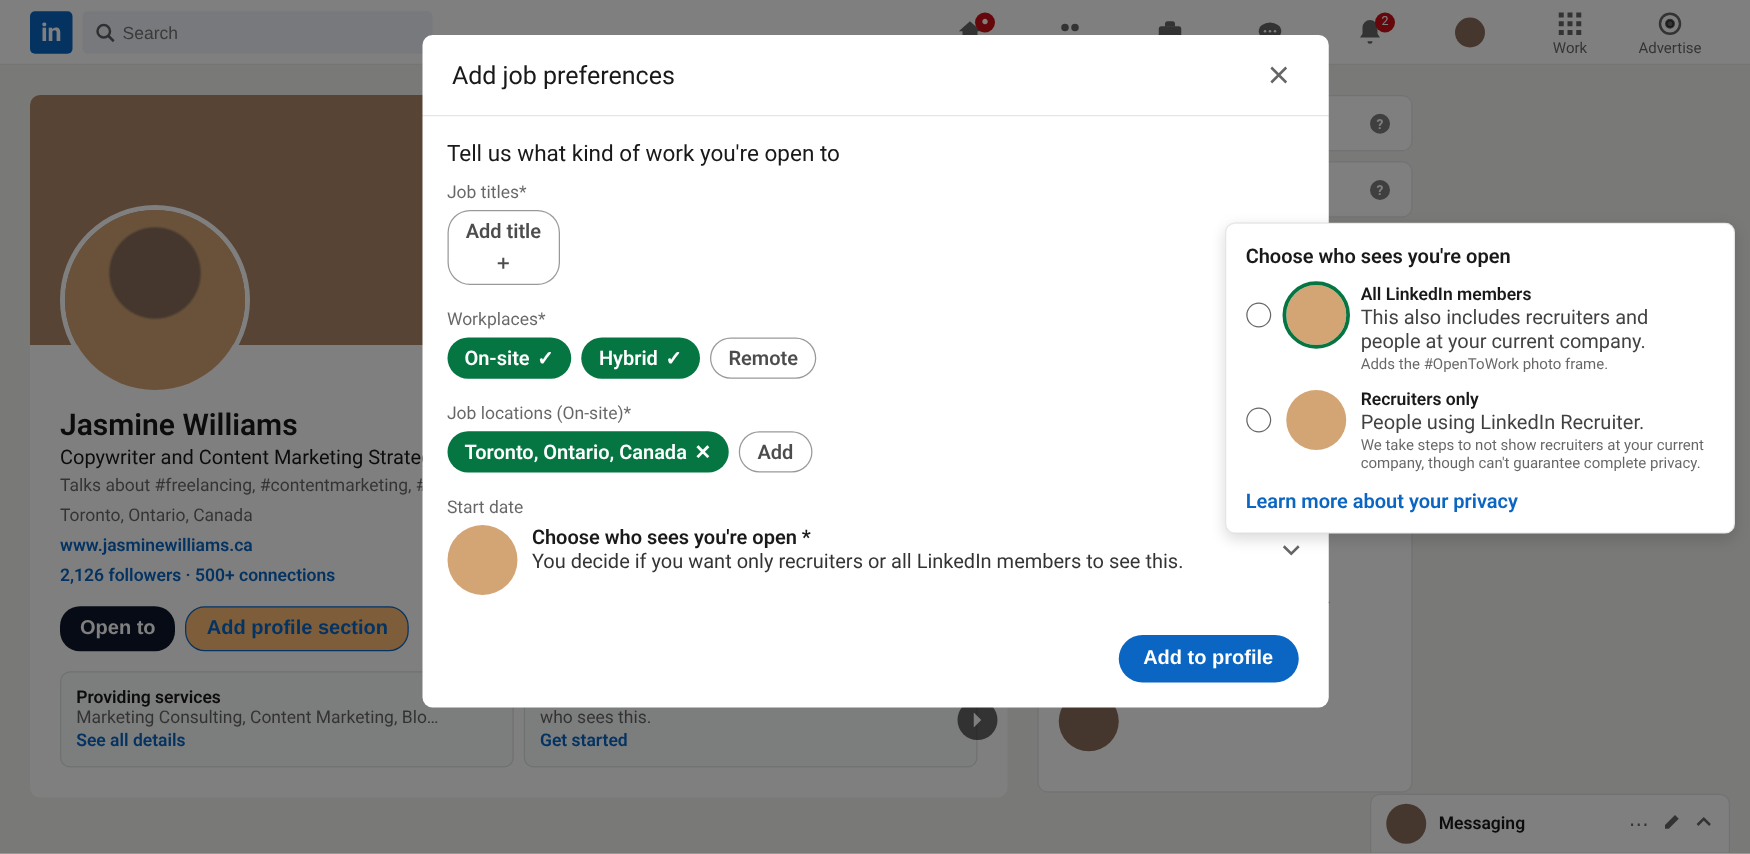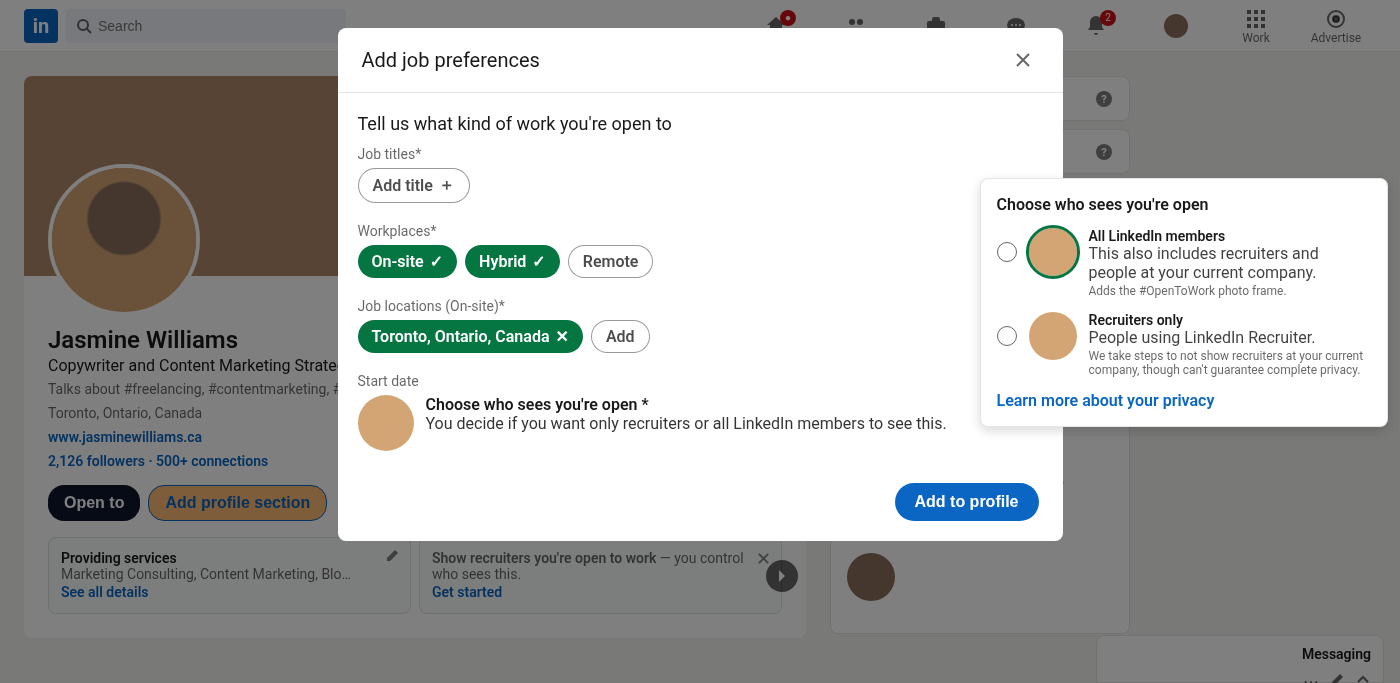--- a/index.html
+++ b/index.html
@@ -62,21 +62,21 @@
 .overlay { position: absolute; inset: 0; background: rgba(0,0,0,0.5); display: flex; align-items: flex-start; justify-content: center; padding-top: 28px; }
 .modal { width: 725px; background: #fff; border-radius: 8px; position: relative; }
 .modal-header { display: flex; justify-content: space-between; align-items: center; padding: 16px 24px; border-bottom: 1px solid rgba(0,0,0,0.1); }
 .modal-title { font-size: 20px; font-weight: 400; }
 .close-btn { width: 32px; height: 32px; display: flex; align-items: center; justify-content: center; cursor: pointer; color: rgba(0,0,0,0.6); font-size: 24px; }
 .modal-body { padding: 20px 20px; }
 .modal-subheading { font-size: 18px; font-weight: 400; margin-bottom: 12px; }
 .field-label { font-size: 14px; color: rgba(0,0,0,0.6); margin-bottom: 6px; }
 .chip-row { display: flex; gap: 8px; flex-wrap: wrap; margin-bottom: 20px; }
 .chip { display: inline-flex; align-items: center; gap: 6px; padding: 6px 14px; border-radius: 18px; font-size: 16px; font-weight: 600; cursor: pointer; }
-.chip-add { background: #fff; border: 1px solid rgba(0,0,0,0.4); color: rgba(0,0,0,0.7); }
+.chip-add { background: #fff; border: 1px solid rgba(0,0,0,0.4); color: rgba(0,0,0,0.7); flex-direction: column; }
 .chip-green { background: #057642; color: #fff; border: none; }
 
 .audience-sel { display: flex; gap: 12px; align-items: flex-start; margin-top: 6px; }
 .audience-avatar { width: 56px; height: 56px; border-radius: 50%; background: #d4a574; flex-shrink: 0; }
 .audience-text { flex: 1; }
 .audience-title { font-size: 16px; font-weight: 600; }
 .audience-sub { font-size: 16px; color: rgba(0,0,0,0.8); }
 .chevron { color: rgba(0,0,0,0.6); padding-top: 10px; }
 
 .modal-footer { display: flex; justify-content: flex-end; padding: 12px 24px 20px; }
@@ -89,21 +89,21 @@
 .radio { width: 20px; height: 20px; border: 1px solid rgba(0,0,0,0.6); border-radius: 50%; flex-shrink: 0; margin-top: 14px; }
 .option-avatar { width: 48px; height: 48px; border-radius: 50%; background: #d4a574; flex-shrink: 0; position: relative; }
 .open-frame::after { content: ''; position: absolute; inset: -3px; border: 3px solid #057642; border-radius: 50%; }
 .option-text { flex: 1; }
 .option-title { font-size: 14px; font-weight: 600; }
 .option-desc { font-size: 16px; color: rgba(0,0,0,0.75); }
 .option-note { font-size: 12px; color: rgba(0,0,0,0.6); margin-top: 2px; }
 .learn-link { color: #0a66c2; font-weight: 600; font-size: 16px; cursor: pointer; }
 
 
-.messaging { position: absolute; bottom: 0; right: 16px; width: 288px; height: 48px; background: #fff; border: 1px solid rgba(0,0,0,0.1); border-radius: 8px 8px 0 0; display: flex; align-items: flex-end; padding: 0 12px; gap: 10px; flex-direction: column; }
+.messaging { position: absolute; bottom: 0; right: 16px; width: 288px; height: 48px; background: #fff; border: 1px solid rgba(0,0,0,0.1); border-radius: 8px 8px 0 0; display: flex; align-items: center; padding: 0 12px; gap: 10px; }
 .messaging-avatar { width: 32px; height: 32px; border-radius: 50%; background: #8b6f5c; }
 .messaging-title { font-weight: 600; font-size: 14px; flex: 1; }
 .messaging-icons { display: flex; gap: 10px; color: rgba(0,0,0,0.6); }
 
 .qicon { display: inline-block; }
 svg { display: block; }
 </style>
 </head>
 <body>
 

